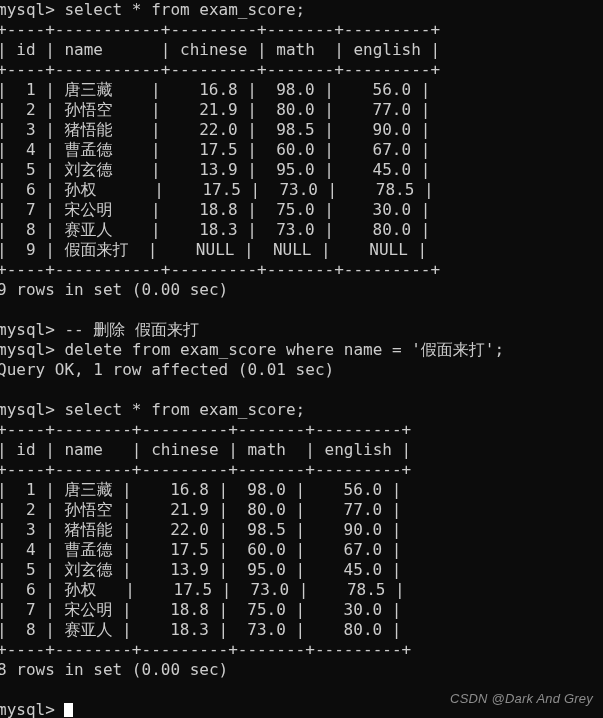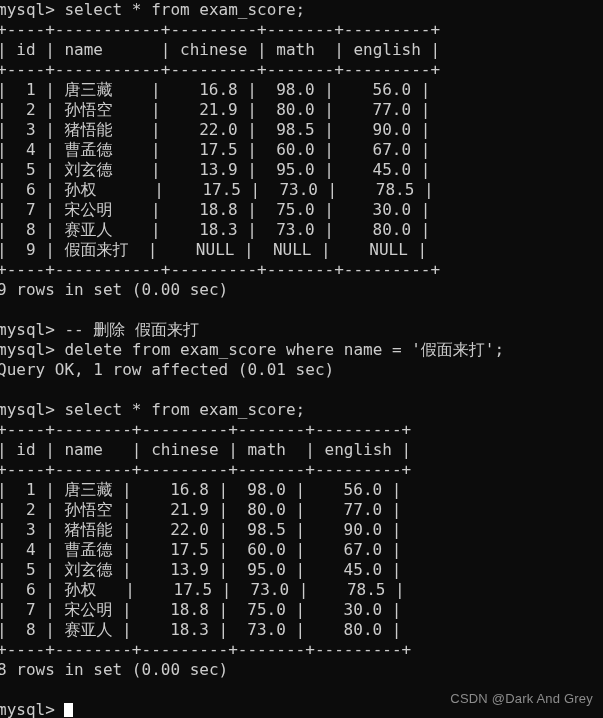--- a/index.html
+++ b/index.html
@@ -39,20 +39,21 @@
     margin-left: 9px;
   }
   #watermark {
     position: absolute;
     right: 10px;
     top: 691px;
     font-family: "Liberation Sans", sans-serif;
     font-size: 13px;
     color: #8c8c8c;
     letter-spacing: 0.2px;
+    font-style: italic;
   }
 </style>
 </head>
 <body>
 
 <div id="terminal"><div class="line">mysql&gt; select * from exam_score;</div><div class="line">+----+-----------+---------+-------+---------+</div><div class="line">| id | name      | chinese | math  | english |</div><div class="line">+----+-----------+---------+-------+---------+</div><div class="line">|  1 | 唐三藏    |    16.8 |  98.0 |    56.0 |</div><div class="line">|  2 | 孙悟空    |    21.9 |  80.0 |    77.0 |</div><div class="line">|  3 | 猪悟能    |    22.0 |  98.5 |    90.0 |</div><div class="line">|  4 | 曹孟德    |    17.5 |  60.0 |    67.0 |</div><div class="line">|  5 | 刘玄德    |    13.9 |  95.0 |    45.0 |</div><div class="line">|  6 | 孙权      |    17.5 |  73.0 |    78.5 |</div><div class="line">|  7 | 宋公明    |    18.8 |  75.0 |    30.0 |</div><div class="line">|  8 | 赛亚人    |    18.3 |  73.0 |    80.0 |</div><div class="line">|  9 | 假面来打  |    NULL |  NULL |    NULL |</div><div class="line">+----+-----------+---------+-------+---------+</div><div class="line">9 rows in set (0.00 sec)</div><div class="line">&nbsp;</div><div class="line">mysql&gt; -- 删除 假面来打</div><div class="line">mysql&gt; delete from exam_score where name = '假面来打';</div><div class="line">Query OK, 1 row affected (0.01 sec)</div><div class="line">&nbsp;</div><div class="line">mysql&gt; select * from exam_score;</div><div class="line">+----+--------+---------+-------+---------+</div><div class="line">| id | name   | chinese | math  | english |</div><div class="line">+----+--------+---------+-------+---------+</div><div class="line">|  1 | 唐三藏 |    16.8 |  98.0 |    56.0 |</div><div class="line">|  2 | 孙悟空 |    21.9 |  80.0 |    77.0 |</div><div class="line">|  3 | 猪悟能 |    22.0 |  98.5 |    90.0 |</div><div class="line">|  4 | 曹孟德 |    17.5 |  60.0 |    67.0 |</div><div class="line">|  5 | 刘玄德 |    13.9 |  95.0 |    45.0 |</div><div class="line">|  6 | 孙权   |    17.5 |  73.0 |    78.5 |</div><div class="line">|  7 | 宋公明 |    18.8 |  75.0 |    30.0 |</div><div class="line">|  8 | 赛亚人 |    18.3 |  73.0 |    80.0 |</div><div class="line">+----+--------+---------+-------+---------+</div><div class="line">8 rows in set (0.00 sec)</div><div class="line">&nbsp;</div><div class="line"><span>mysql&gt;</span><span class="cursor"></span></div></div>
 
 <div id="watermark">CSDN @Dark And Grey</div>
 
 </body></html>

